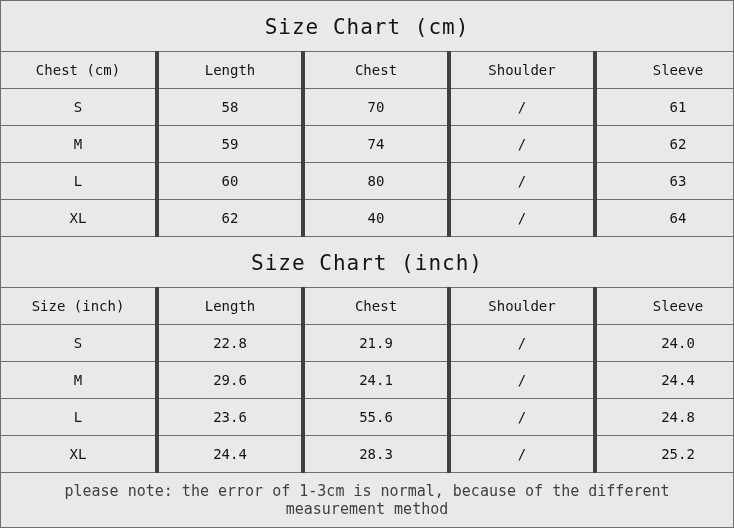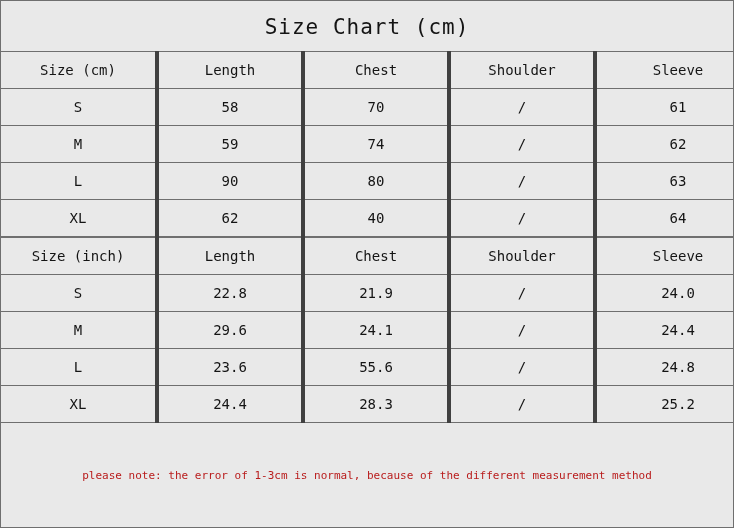--- a/index.html
+++ b/index.html
@@ -56,37 +56,37 @@
   .col-0 { width: 152px; }
   .col-1 { width: 140px; }
   .col-2 { width: 140px; }
   .col-3 { width: 140px; }
   .col-4 { width: 160px; }
   .note {
     flex: 1;
     display: flex;
     align-items: center;
     justify-content: center;
-    font-size: 11px;
-    color: #b91c1c;
+    font-size: 15px;
+    color: #404040;
     padding: 0 10px;
     text-align: center;
   }
 </style>
 </head>
 <body>
 
 <div class="page">
 
   <div class="chart-title">Size Chart (cm)</div>
 
   <table class="size-table">
     <tbody>
         <tr class="header-row">
-      <th class="col-0">Size (cm)</th>
+      <th class="col-0">Chest (cm)</th>
       <th class="col-1 vsep">Length</th>
       <th class="col-2 vsep">Chest</th>
       <th class="col-3 vsep">Shoulder</th>
       <th class="col-4 vsep">Sleeve</th>
     </tr>
     <tr>
       <td>S</td>
       <td class="vsep">58</td>
       <td class="vsep">70</td>
       <td class="vsep">/</td>
@@ -94,35 +94,36 @@
     </tr>
     <tr>
       <td>M</td>
       <td class="vsep">59</td>
       <td class="vsep">74</td>
       <td class="vsep">/</td>
       <td class="vsep">62</td>
     </tr>
     <tr>
       <td>L</td>
-      <td class="vsep">90</td>
+      <td class="vsep">60</td>
       <td class="vsep">80</td>
       <td class="vsep">/</td>
       <td class="vsep">63</td>
     </tr>
     <tr>
       <td>XL</td>
       <td class="vsep">62</td>
       <td class="vsep">40</td>
       <td class="vsep">/</td>
       <td class="vsep">64</td>
     </tr>
   </tbody>
     </table>
 
+  <div class="chart-title">Size Chart (inch)</div>
 
   <table class="size-table">
     <tbody>
         <tr class="header-row">
       <th class="col-0">Size (inch)</th>
       <th class="col-1 vsep">Length</th>
       <th class="col-2 vsep">Chest</th>
       <th class="col-3 vsep">Shoulder</th>
       <th class="col-4 vsep">Sleeve</th>
     </tr>

